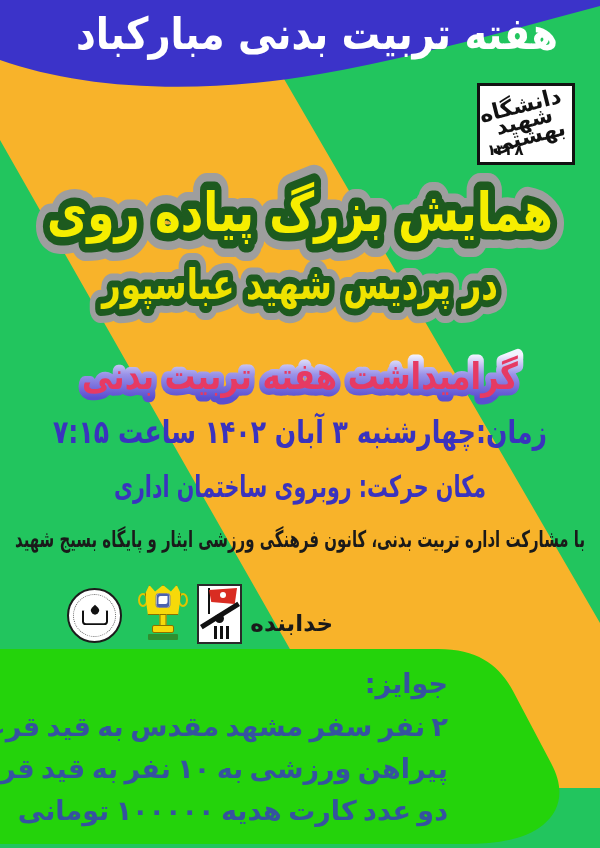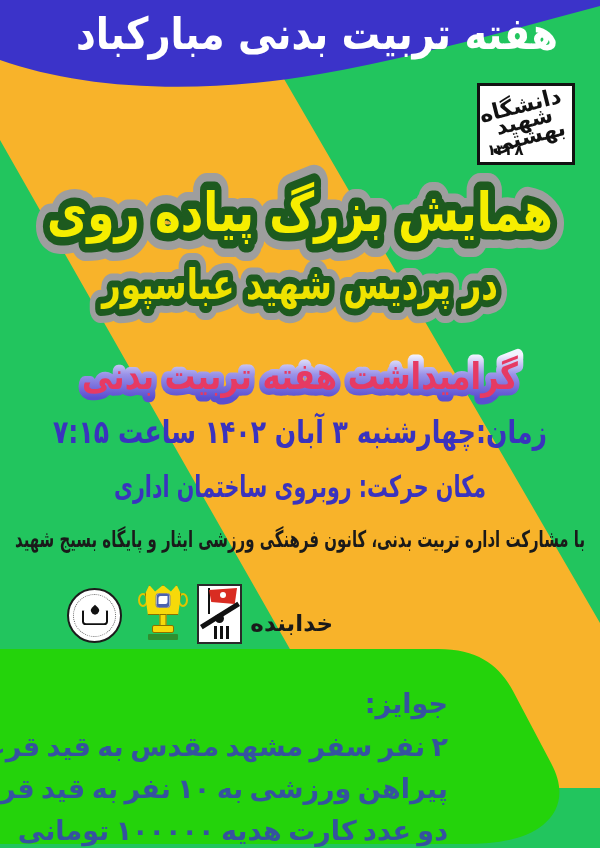--- a/index.html
+++ b/index.html
@@ -102,21 +102,21 @@
     position:absolute;left:16px;top:28px;width:9px;height:9px;background:#111;border-radius:50%;
   }
   .basij-globe{position:absolute;left:14px;top:40px;width:16px;height:13px;}
   .basij-globe span{
     position:absolute;top:0;width:2.5px;height:13px;background:#111;display:block;
   }
 
   
   .prize-line{
     position:absolute;right:152px;color:#35539f;font-weight:bold;
-    font-size:27px;white-space:nowrap;word-spacing:-3px;text-align:right;margin-top:20px;
+    font-size:27px;white-space:nowrap;word-spacing:-3px;text-align:right;
   }
   .prize-heading{top:668px;}
   .prize-0{top:711px;}
   .prize-1{top:753px;}
   .prize-2{top:795px;text-align:center;}
 </style>
 </head>
 <body>
 
 <div class="page">

